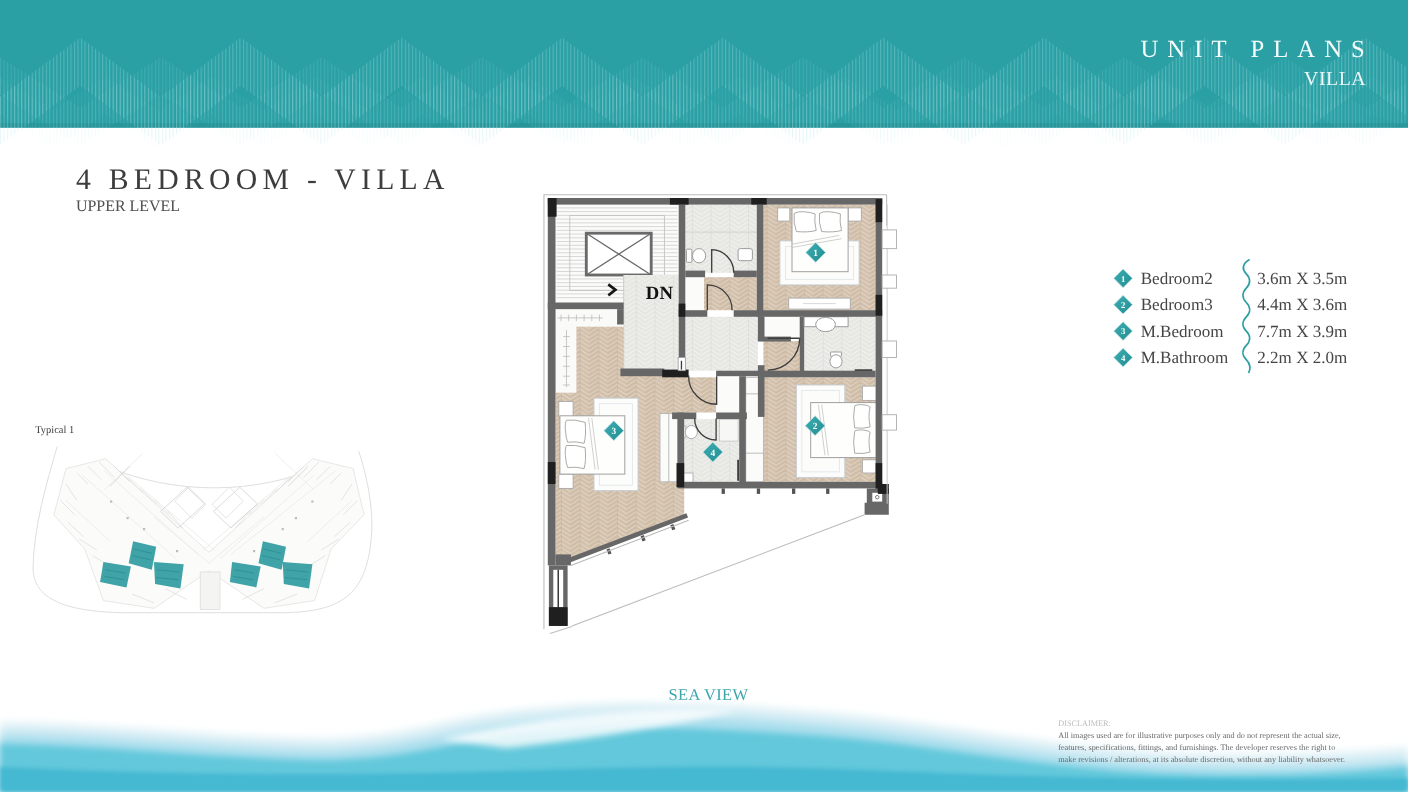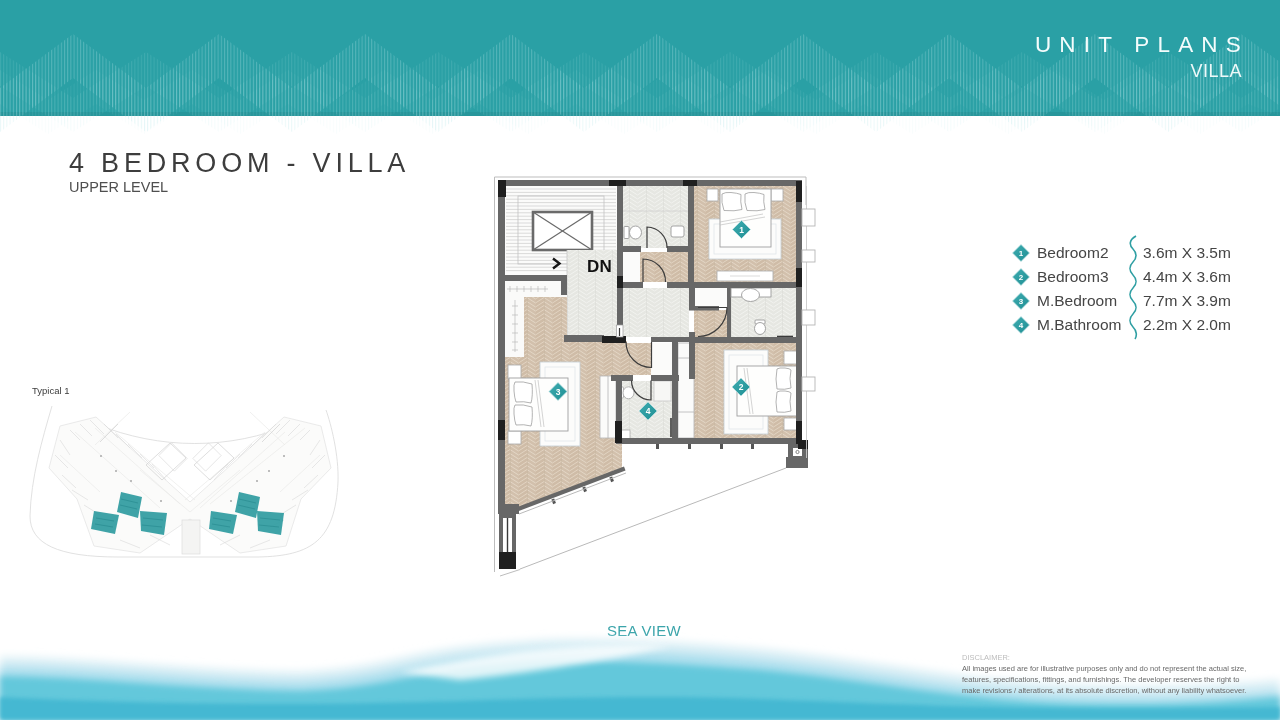--- a/index.html
+++ b/index.html
@@ -1,17 +1,17 @@
 <!DOCTYPE html>
 <html><head>
 <meta charset="utf-8">
 <style>
   html,body{margin:0;padding:0;width:1280px;height:720px;overflow:hidden;background:#fff;
     font-family:"Liberation Sans",sans-serif;}
-  #page{position:relative;width:1280px;height:720px;}
+  #page{position:relative;width:1280px;height:720px;font-family:Liberation Serif, serif;}
   svg{position:absolute;left:0;top:0;}
 </style>
 </head>
 <body>
 <div id="page">
 <svg width="1280" height="720" viewBox="0 0 1280 720">
 <defs>
 
   <pattern id="ht" width="17" height="8" patternUnits="userSpaceOnUse">
     <rect width="17" height="8" fill="#cfbca7"></rect>

